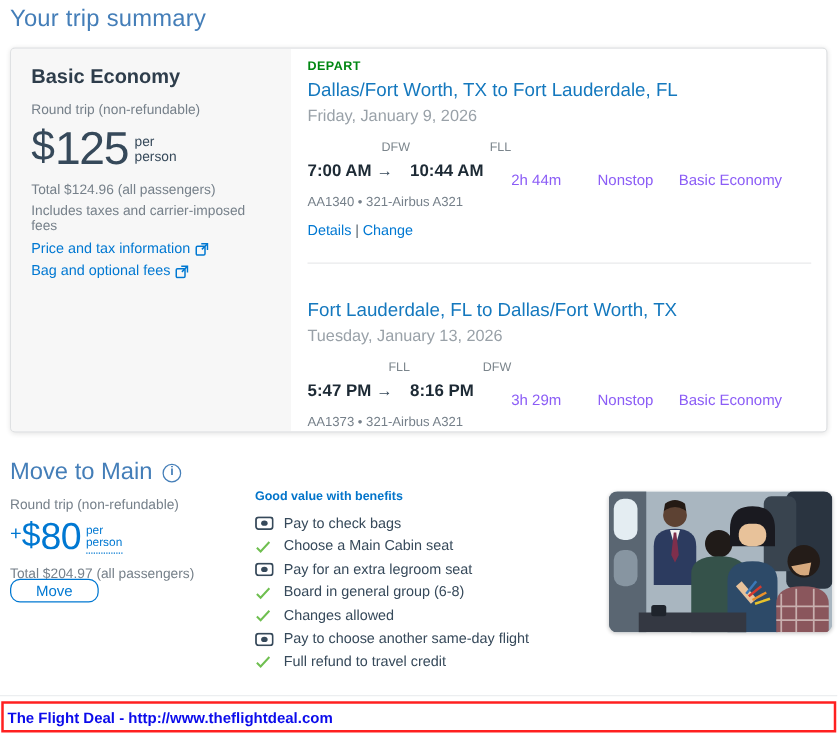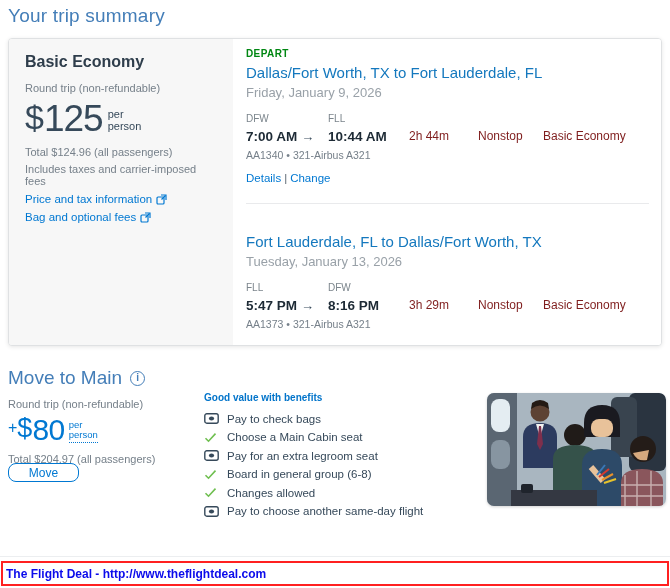--- a/index.html
+++ b/index.html
@@ -28,24 +28,24 @@
 
   
   .segments { flex:1; background:#fff; padding:0 12px 8px 13px; }
   .segment { padding-top:9px; }
   .seg-direction { font-size:10px; font-weight:700; letter-spacing:.4px; color:#008712; }
   .seg-route { font-size:15px; color:#1478BE; margin-top:5px; }
   .seg-date { font-size:13px; color:#99A1A8; margin-top:4px; }
   .seg-grid { display:flex; margin-top:13px; }
   .col-depart { width:82px; } .col-arrive { width:81px; } .col-duration { width:69px; }
   .col-stops { width:65px; } .col-fare { flex:1; }
-  .code-label { font-size:10px; color:#7B858C; margin-bottom:4px; height:12px; }
+  .code-label { font-size:10px; color:#7B858C; margin-bottom:4px; height:12px;text-align:right; }
   .time { font-size:13.5px; font-weight:700; color:#1D2A35; white-space:nowrap; }
   .arrow { font-weight:400; color:#36495A; font-size:13px; margin-left:4px; }
-  .meta { font-size:12px; color:#7f1d1d; margin-top:16px; }
+  .meta { font-size:12px; color:#8b5cf6; margin-top:24px; }
   .flight-info { font-size:10.5px; color:#76808A; margin-top:5px; }
   .seg-links { font-size:11.5px; margin-top:11px; }
   .seg-links a { color:#0078D2; text-decoration:none; cursor:pointer; }
   .pipe { color:#5B6670; margin:0 3px; }
   .seg-divider { border:none; border-top:1px solid #E9EAEC; margin:19px 0 0 0; }
   .segment.return { padding-top:24px; }
 
   
   .upsell-title { position:absolute; left:8px; top:367px; font-size:19px; font-weight:400; color:#447EB8; display:flex; align-items:center; gap:8px; }
   .info-icon { width:15px; height:15px; border:1.5px solid #447EB8; border-radius:50%;
@@ -248,20 +248,28 @@
     </div>
     <div class="benefit-row">
       <span class="bicon">
           <svg width="15" height="11" viewBox="0 0 15 11">
             <rect x="0.8" y="0.8" width="13.4" height="9.4" rx="2" fill="none" stroke="#36495A" stroke-width="1.4"></rect>
             <ellipse cx="7.5" cy="5.5" rx="2.6" ry="2.1" fill="#36495A"></ellipse>
           </svg>
         </span>
       <span class="benefit-text">Pay to choose another same-day flight</span>
     </div>
+    <div class="benefit-row">
+      <span class="bicon">
+          <svg width="13" height="11" viewBox="0 0 13 11">
+            <path d="M1.5 6.2l3 3L11.5 1.6" fill="none" stroke="#6FBF50" stroke-width="1.6"></path>
+          </svg>
+        </span>
+      <span class="benefit-text">Full refund to travel credit</span>
+    </div>
   </div>
 
   <div class="promo-photo">
     <svg width="179" height="113" viewBox="0 0 179 113">
       <rect width="179" height="113" fill="#A9B6C0"></rect>
       <rect x="0" y="0" width="30" height="113" fill="#5A6672"></rect>
       <rect x="4" y="6" width="19" height="33" rx="8" fill="#E4EDF2"></rect>
       <rect x="4" y="47" width="19" height="29" rx="8" fill="#8795A1"></rect>
       <rect x="142" y="0" width="37" height="78" rx="6" fill="#2A3440"></rect>
       <rect x="124" y="4" width="26" height="60" rx="6" fill="#39444F"></rect>

